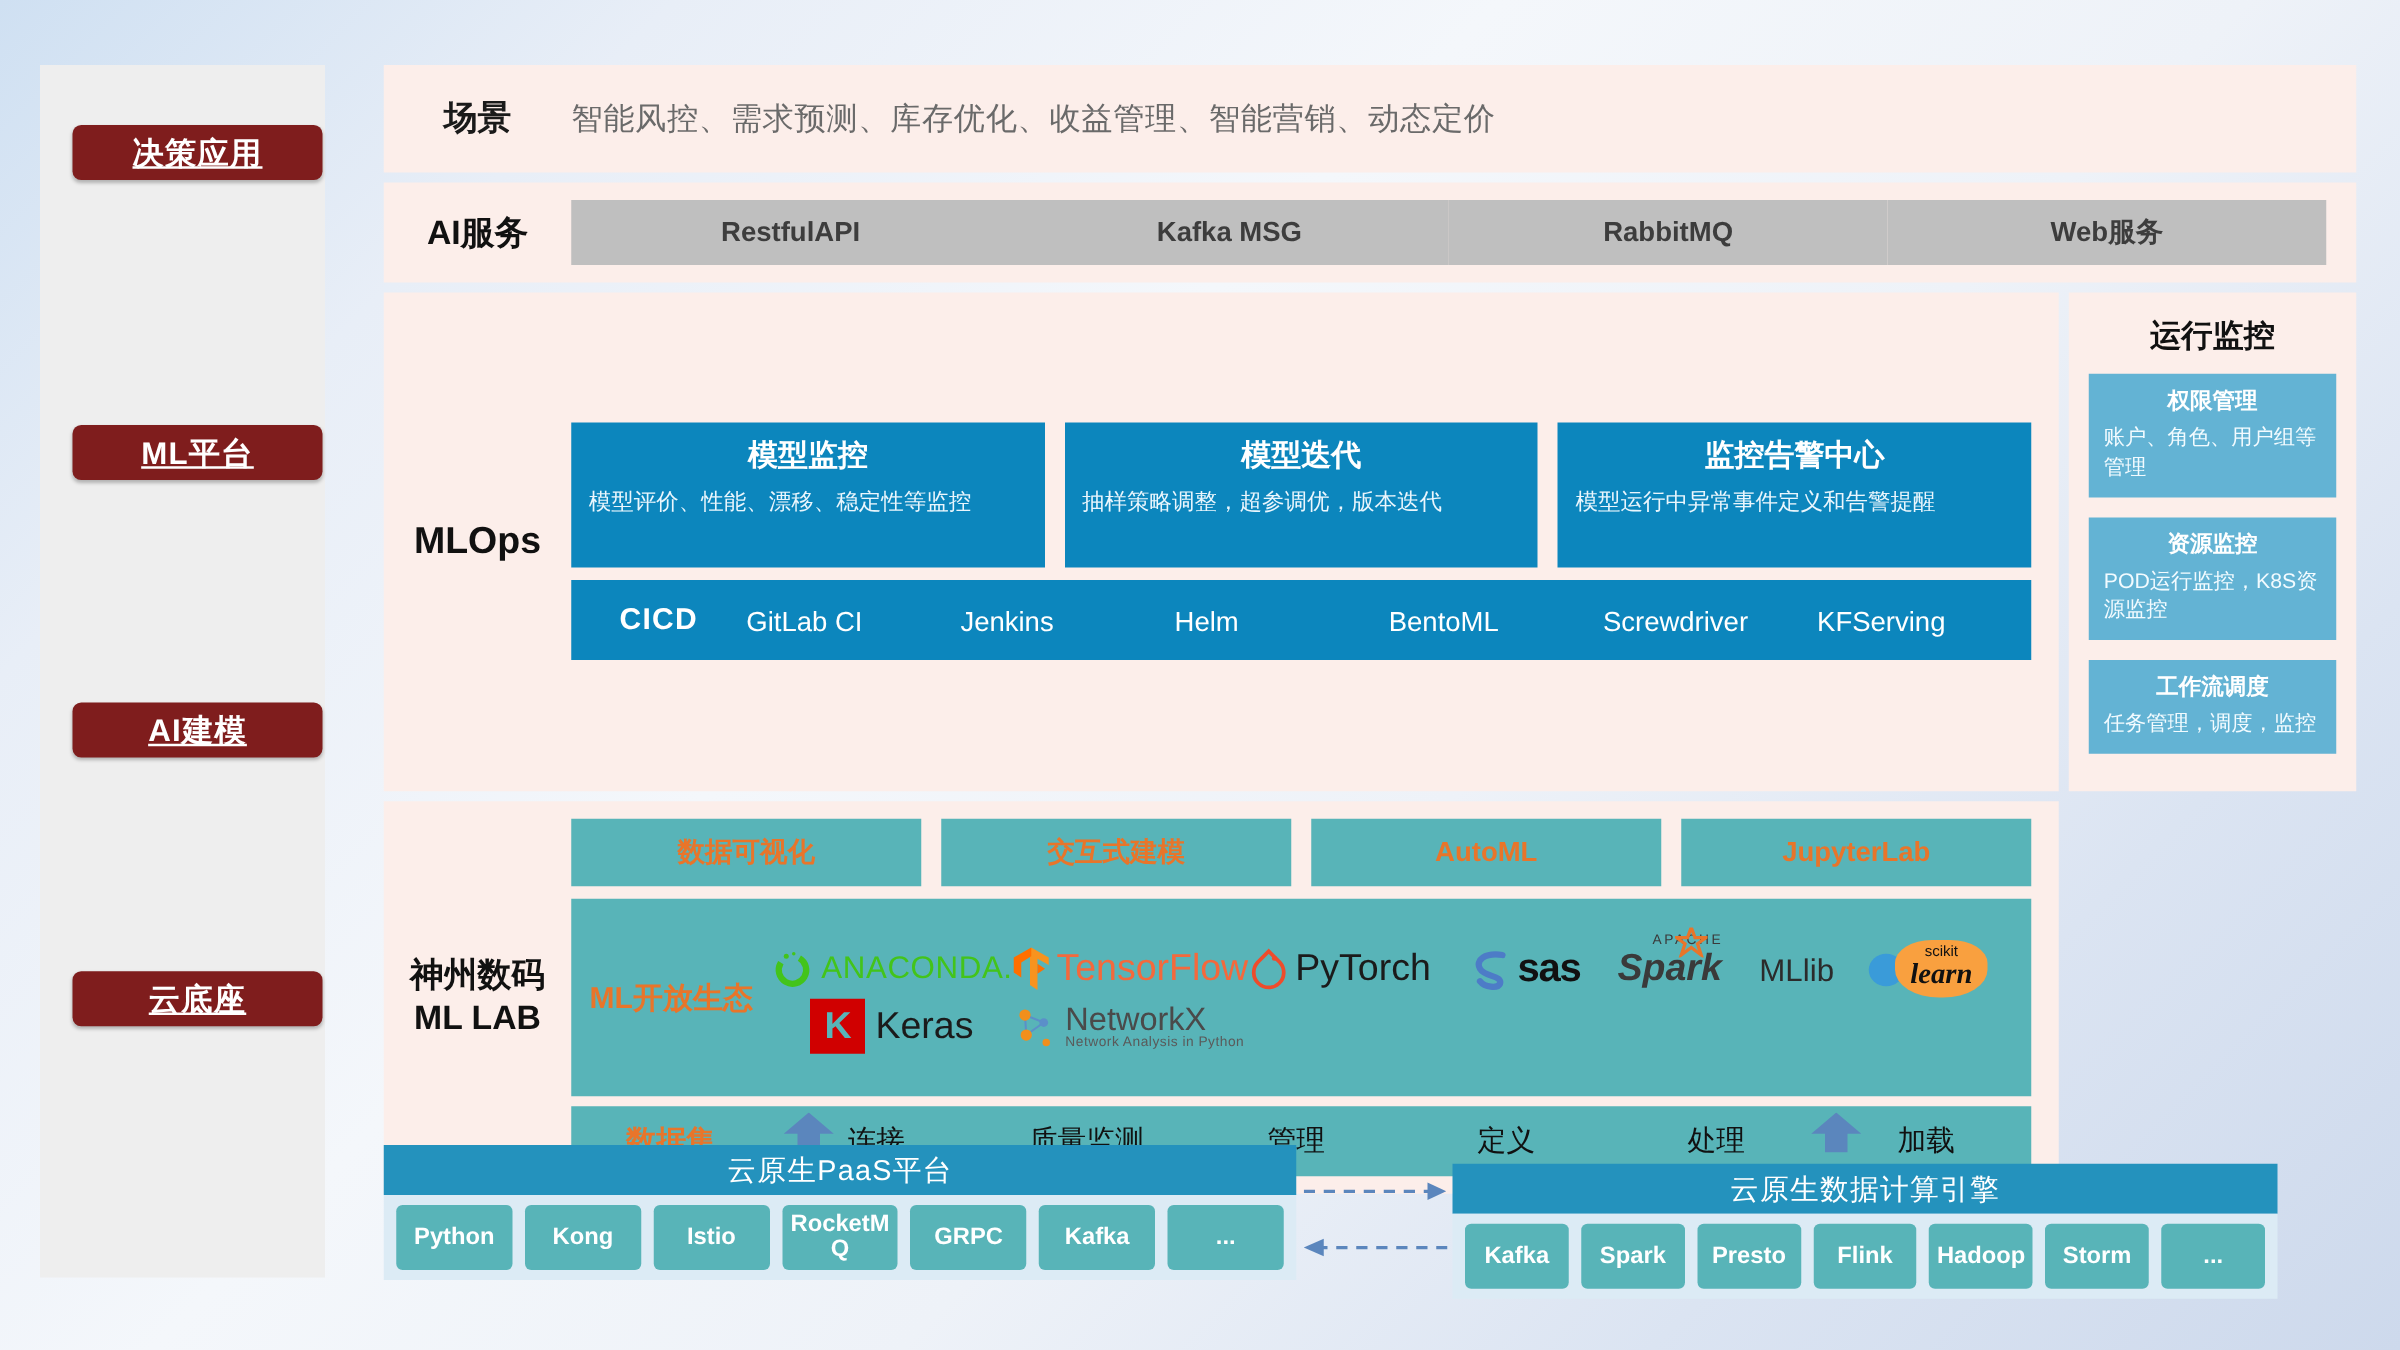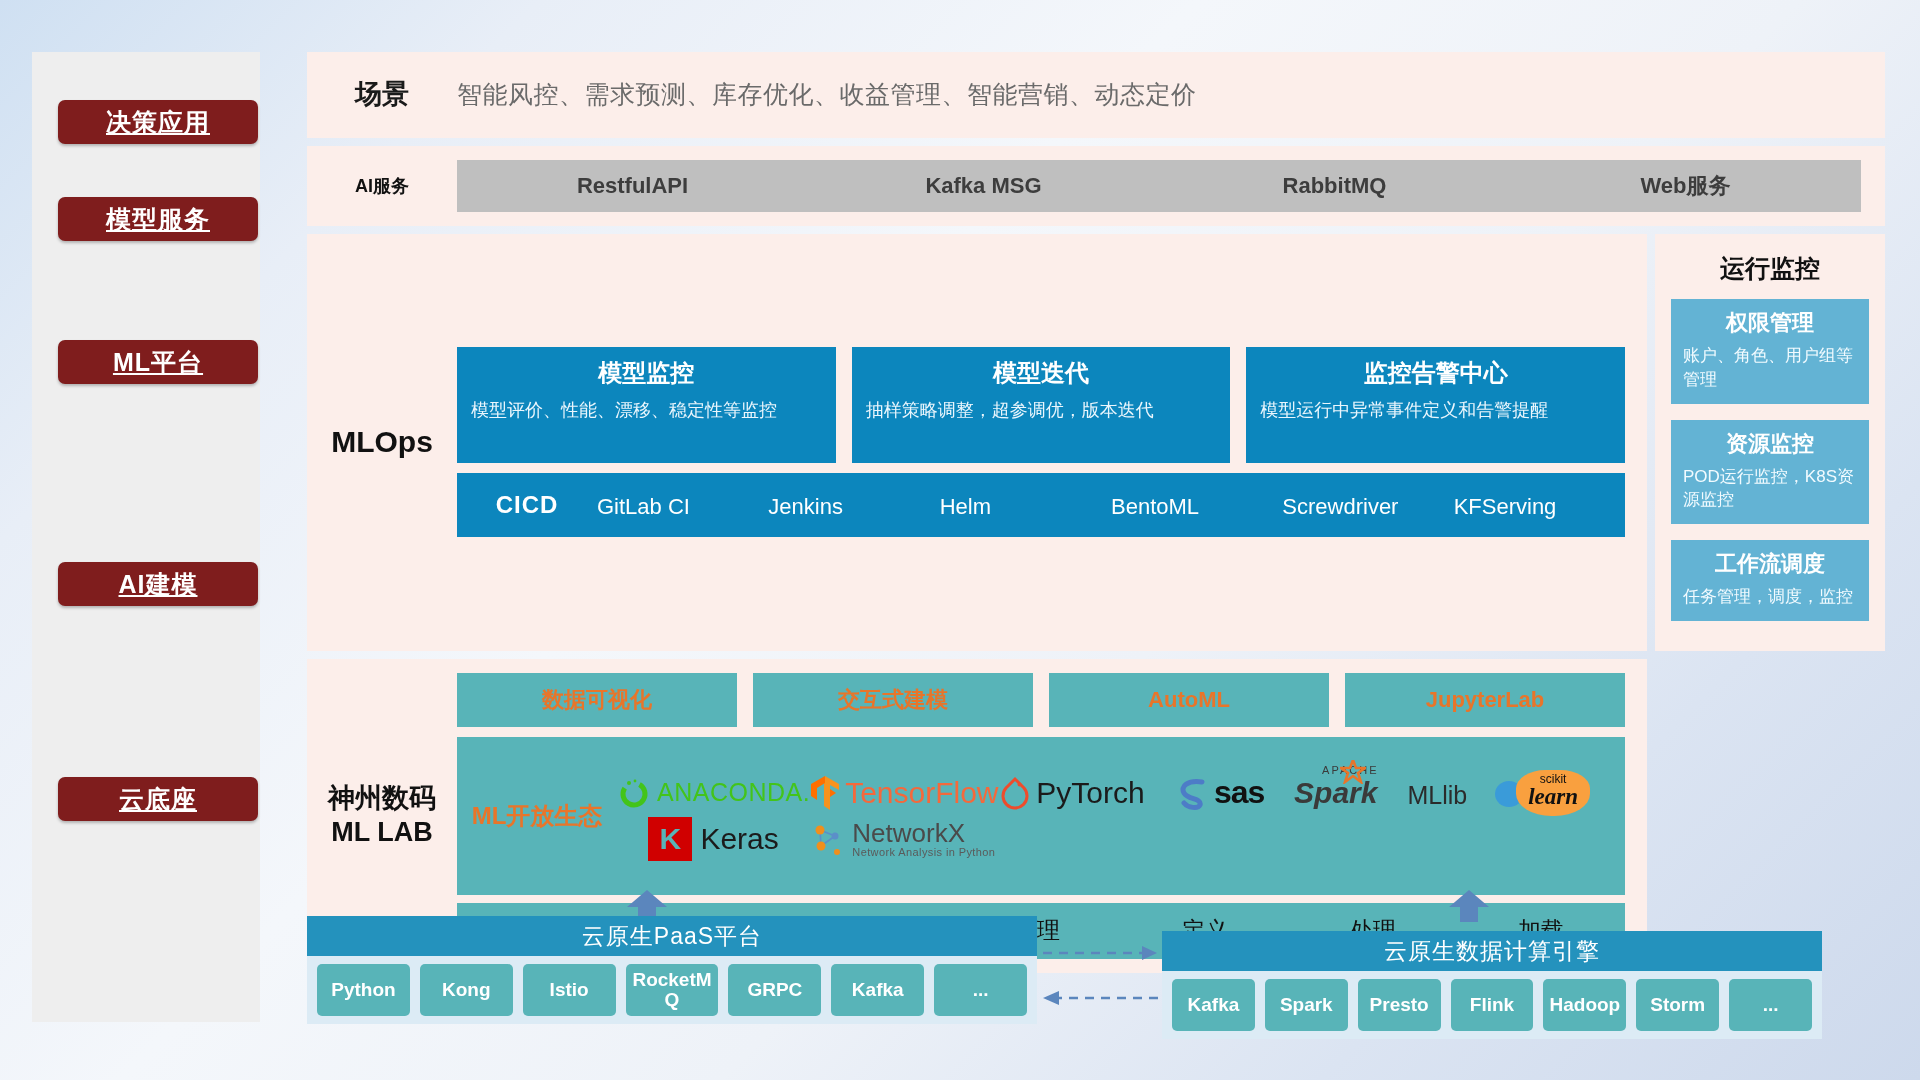--- a/index.html
+++ b/index.html
@@ -37,21 +37,21 @@
   #band-apps { padding:18px 0 20px 0; width:1578px; }
   .kv-row { display:flex; align-items:center; padding:6px 0; }
   .kv-key {
     width:150px; text-align:center; flex:none;
     font-size:27px; font-weight:bold; color:#1a1a1a;
   }
   .kv-val { font-size:25px; color:#6a6a6a; letter-spacing:.5px; }
 
   
   #band-aisvc { display:flex; align-items:center; padding:14px 0; width:1578px; }
-  .aisvc-key { width:150px; flex:none; text-align:center; font-size:18px; font-weight:bold; color:#111; }
+  .aisvc-key { width:150px; flex:none; text-align:center; font-size:27px; font-weight:bold; color:#111; }
   .aisvc-items { flex:1; display:flex; padding-right:24px; }
   .aisvc-chip {
     flex:1; height:52px; background:#bfbfbf; color:#3d3d3d;
     font-size:22px; font-weight:bold;
     display:flex; align-items:center; justify-content:center;
   }
 
   
   #row-mlops { display:flex; gap:8px; margin-top:8px; align-items:stretch; }
   #band-mlops { background:#fceeea; width:1340px; display:flex; align-items:center; padding:14px 0; }
@@ -71,21 +71,21 @@
   .cicd-bar .items { flex:1; display:flex; }
   .cicd-bar .items span {
     flex:1; font-size:22px; line-height:34px; padding-top:4px;
     word-break:break-all;
   }
 
   
   #col-monitor { width:230px; background:#fceeea; padding:14px 16px; }
   #col-monitor .mtitle { text-align:center; font-size:25px; font-weight:bold; color:#111; margin:4px 0 14px 0; }
   .mcard { background:#63b3d4; color:#fff; padding:9px 12px 12px 12px; margin-bottom:16px; }
-  .mcard .ttl { font-size:22px; font-weight:bold; text-align:center; margin-bottom:6px; }
+  .mcard .ttl { font-size:18px; font-weight:bold; text-align:center; margin-bottom:6px; }
   .mcard .dsc { font-size:17px; line-height:1.4; color:#f2fbff; }
 
   
   #row-model { display:flex; gap:8px; margin-top:8px; align-items:stretch; }
   #band-model { background:#fceeea; width:1340px; display:flex; align-items:center; padding:14px 0; }
   .model-key { width:150px; flex:none; text-align:center; font-size:27px; font-weight:bold; color:#111; line-height:1.25; }
   .model-right { flex:1; padding-right:22px; }
   .tool-row { display:flex; gap:16px; }
   .tool-chip {
     flex:1; height:54px; background:#58b4b8; color:#e8752a;
@@ -117,23 +117,20 @@
   .up-arrow { position:absolute; width:44px; }
   .up-arrow svg { display:block; }
   .dash-arrows { position:absolute; left:1043px; top:940px; width:115px; height:70px; }
 </style>
 </head>
 <body>
 
 <div id="left-rail">
   <div class="rail-chip" style="top:48px">
       <span>决策应用</span>
-    </div>
-  <div class="rail-chip" style="top:145px">
-      <span>模型服务</span>
     </div>
   <div class="rail-chip" style="top:288px">
       <span>ML平台</span>
     </div>
   <div class="rail-chip" style="top:510px">
       <span>AI建模</span>
     </div>
   <div class="rail-chip" style="top:725px">
       <span>云底座</span>
     </div>

